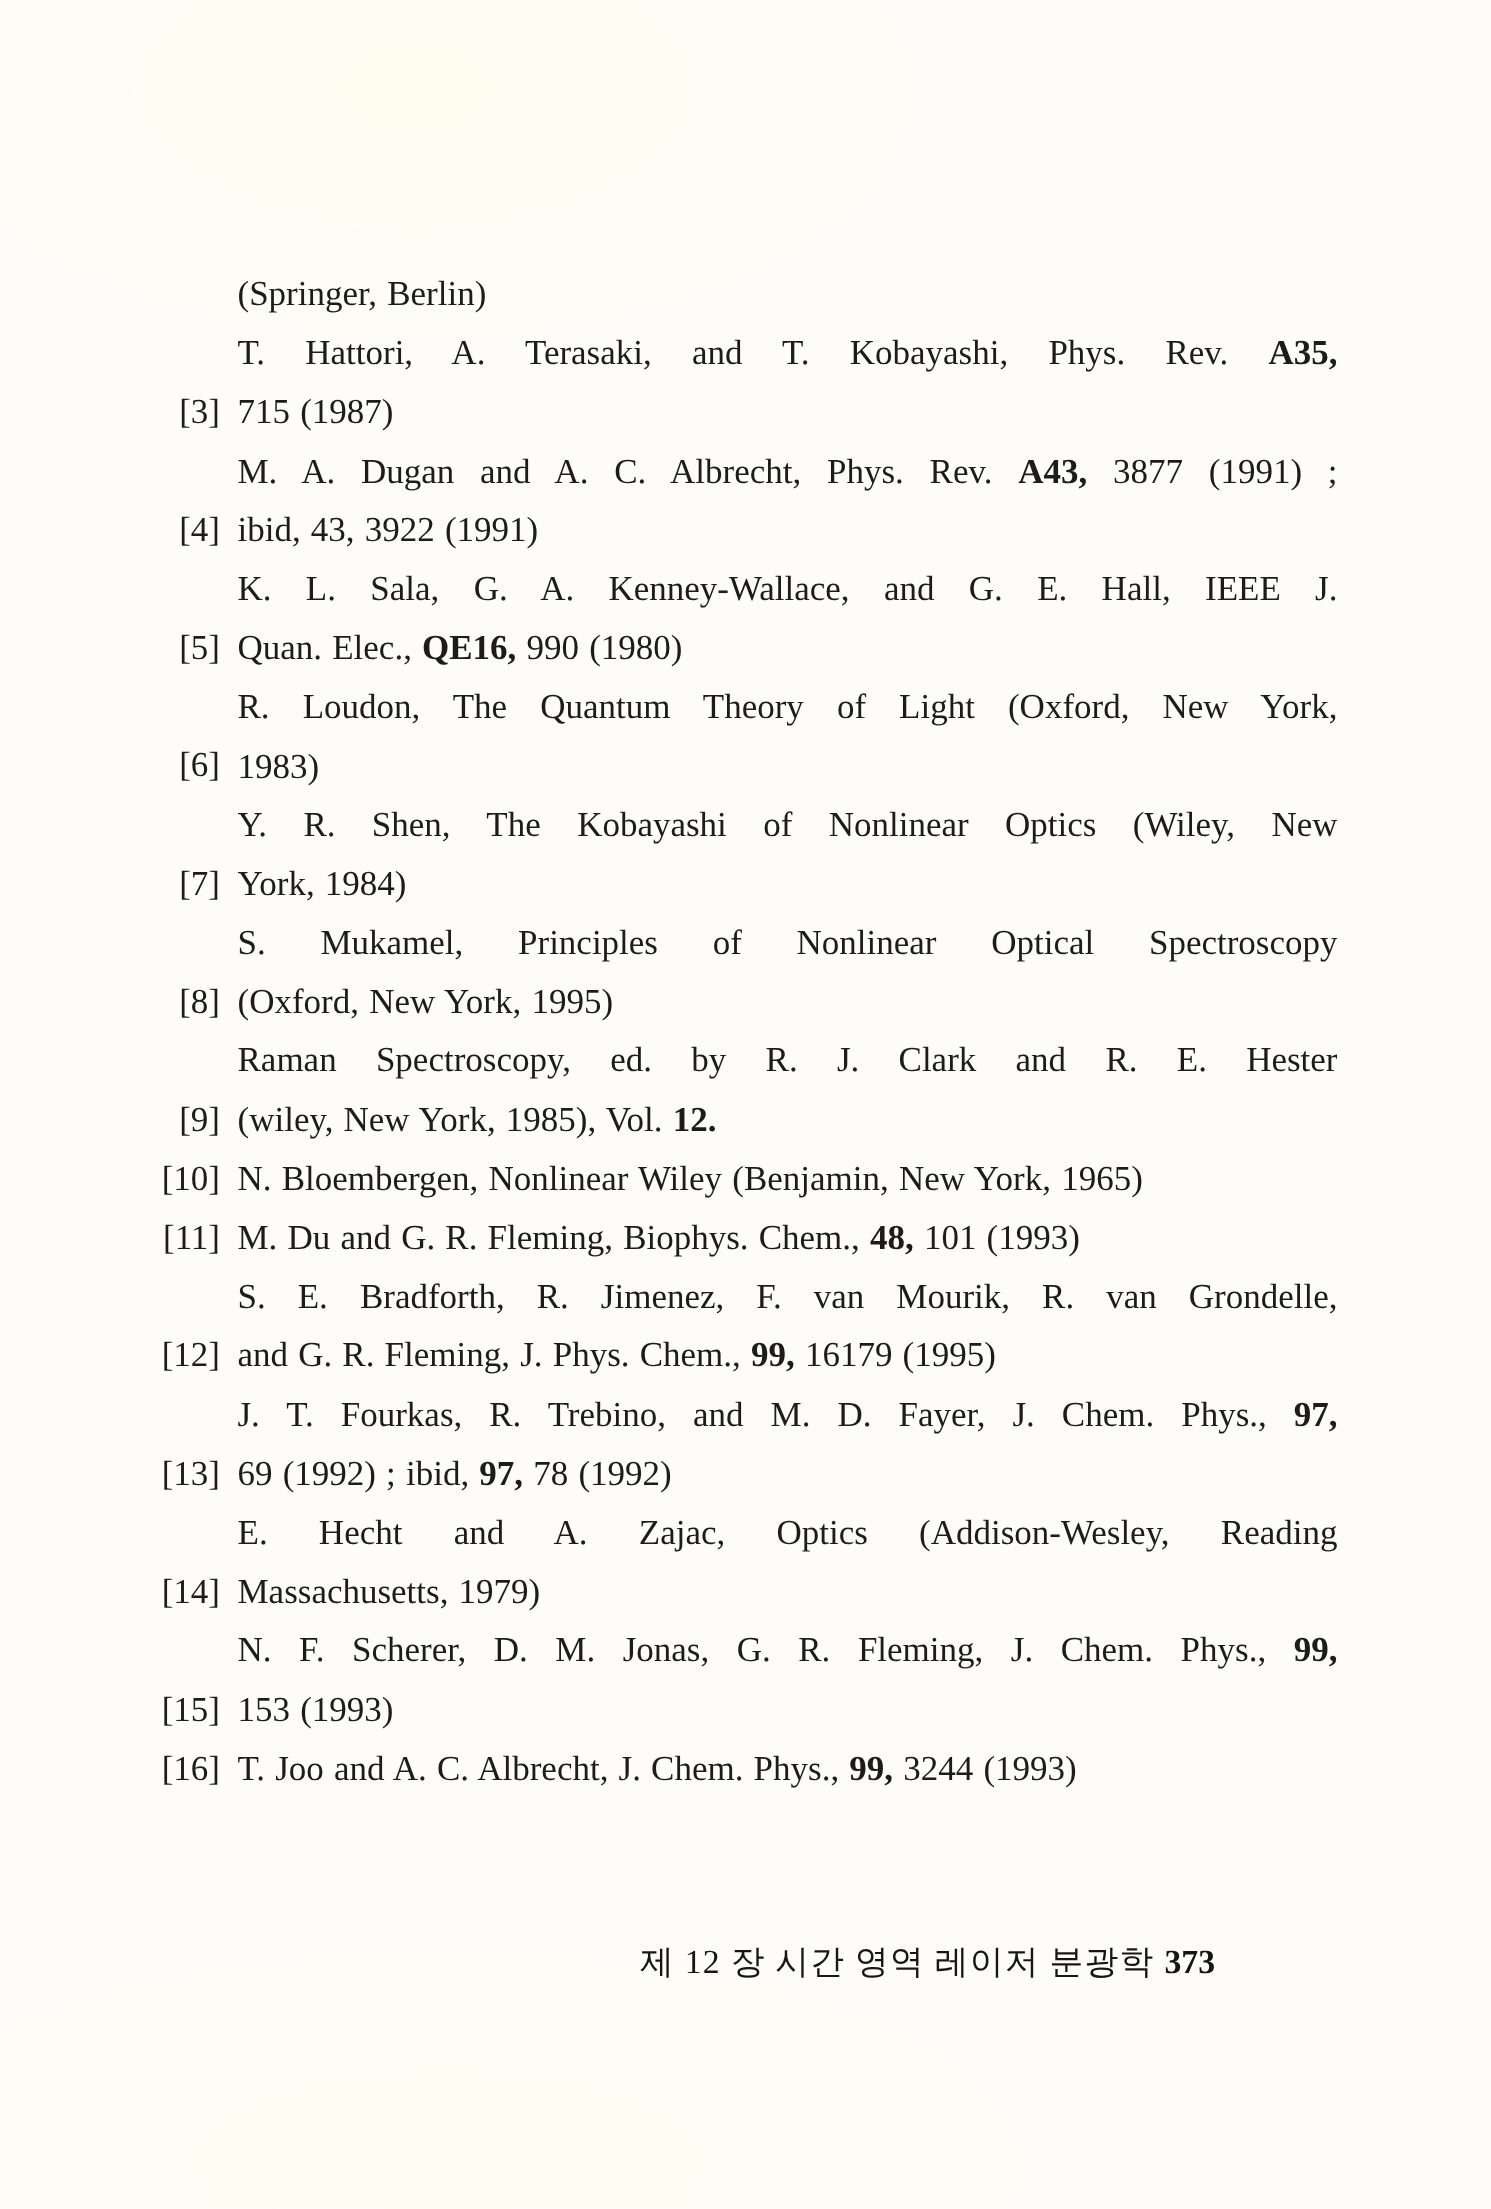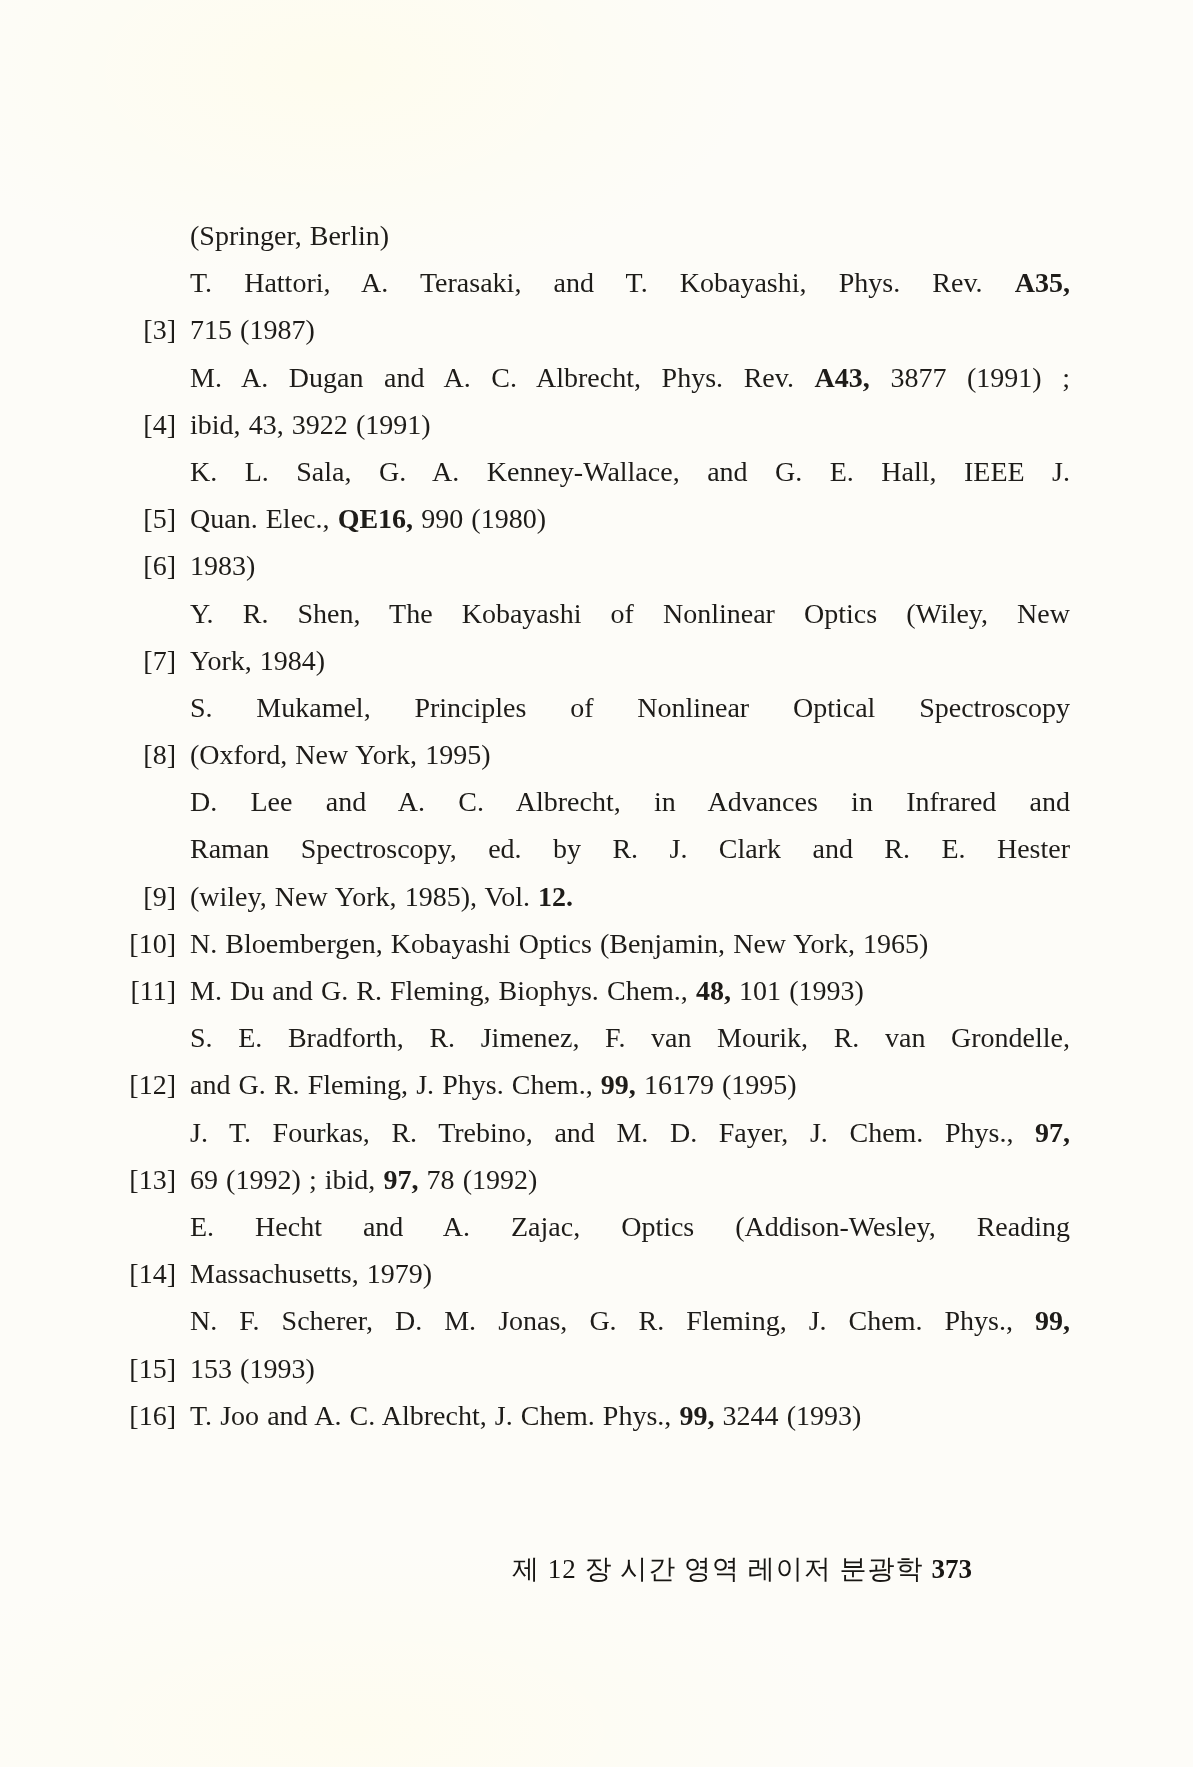--- a/index.html
+++ b/index.html
@@ -103,49 +103,49 @@
     <div class="ref">
       <div class="ref-label">[5]</div>
       <div class="ref-body">
         <div class="line j"><span>K. L. Sala, G. A. Kenney-Wallace, and G. E. Hall, </span><span class="seg-i">IEEE J.</span></div>
         <div class="line"><span class="seg-i">Quan. Elec.,</span><span> </span><span class="seg-b">QE16,</span><span> 990 (1980)</span></div>
       </div>
     </div>
     <div class="ref">
       <div class="ref-label">[6]</div>
       <div class="ref-body">
+        <div class="line j"><span>R. Loudon, </span><span class="seg-i">The Quantum Theory of Light</span><span> (Oxford, New York,</span></div>
         <div class="line"><span>1983)</span></div>
       </div>
     </div>
     <div class="ref">
       <div class="ref-label">[7]</div>
       <div class="ref-body">
         <div class="line j"><span>Y. R. Shen, </span><span class="seg-i">The Kobayashi of Nonlinear Optics</span><span> (Wiley, New</span></div>
         <div class="line"><span>York, 1984)</span></div>
       </div>
     </div>
     <div class="ref">
       <div class="ref-label">[8]</div>
       <div class="ref-body">
         <div class="line j"><span>S. Mukamel, </span><span class="seg-i">Principles of Nonlinear Optical Spectroscopy</span></div>
         <div class="line"><span>(Oxford, New York, 1995)</span></div>
       </div>
     </div>
     <div class="ref">
       <div class="ref-label">[9]</div>
       <div class="ref-body">
-        <div class="line j"><span>D. Lee and A. C. Albrecht, in </span><span class="seg-i">Advances in Infrared and</span></div>
         <div class="line j"><span class="seg-i">Raman Spectroscopy,</span><span> ed. by R. J. Clark and R. E. Hester</span></div>
         <div class="line"><span>(wiley, New York, 1985), Vol. </span><span class="seg-b">12.</span></div>
       </div>
     </div>
     <div class="ref">
       <div class="ref-label">[10]</div>
       <div class="ref-body">
-        <div class="line"><span>N. Bloembergen, </span><span class="seg-i">Kobayashi Optics</span><span> (Benjamin, New York, 1965)</span></div>
+        <div class="line"><span>N. Bloembergen, </span><span class="seg-i">Nonlinear Wiley</span><span> (Benjamin, New York, 1965)</span></div>
       </div>
     </div>
     <div class="ref">
       <div class="ref-label">[11]</div>
       <div class="ref-body">
         <div class="line"><span>M. Du and G. R. Fleming, </span><span class="seg-i">Biophys. Chem.,</span><span> </span><span class="seg-b">48,</span><span> 101 (1993)</span></div>
       </div>
     </div>
     <div class="ref">
       <div class="ref-label">[12]</div>

